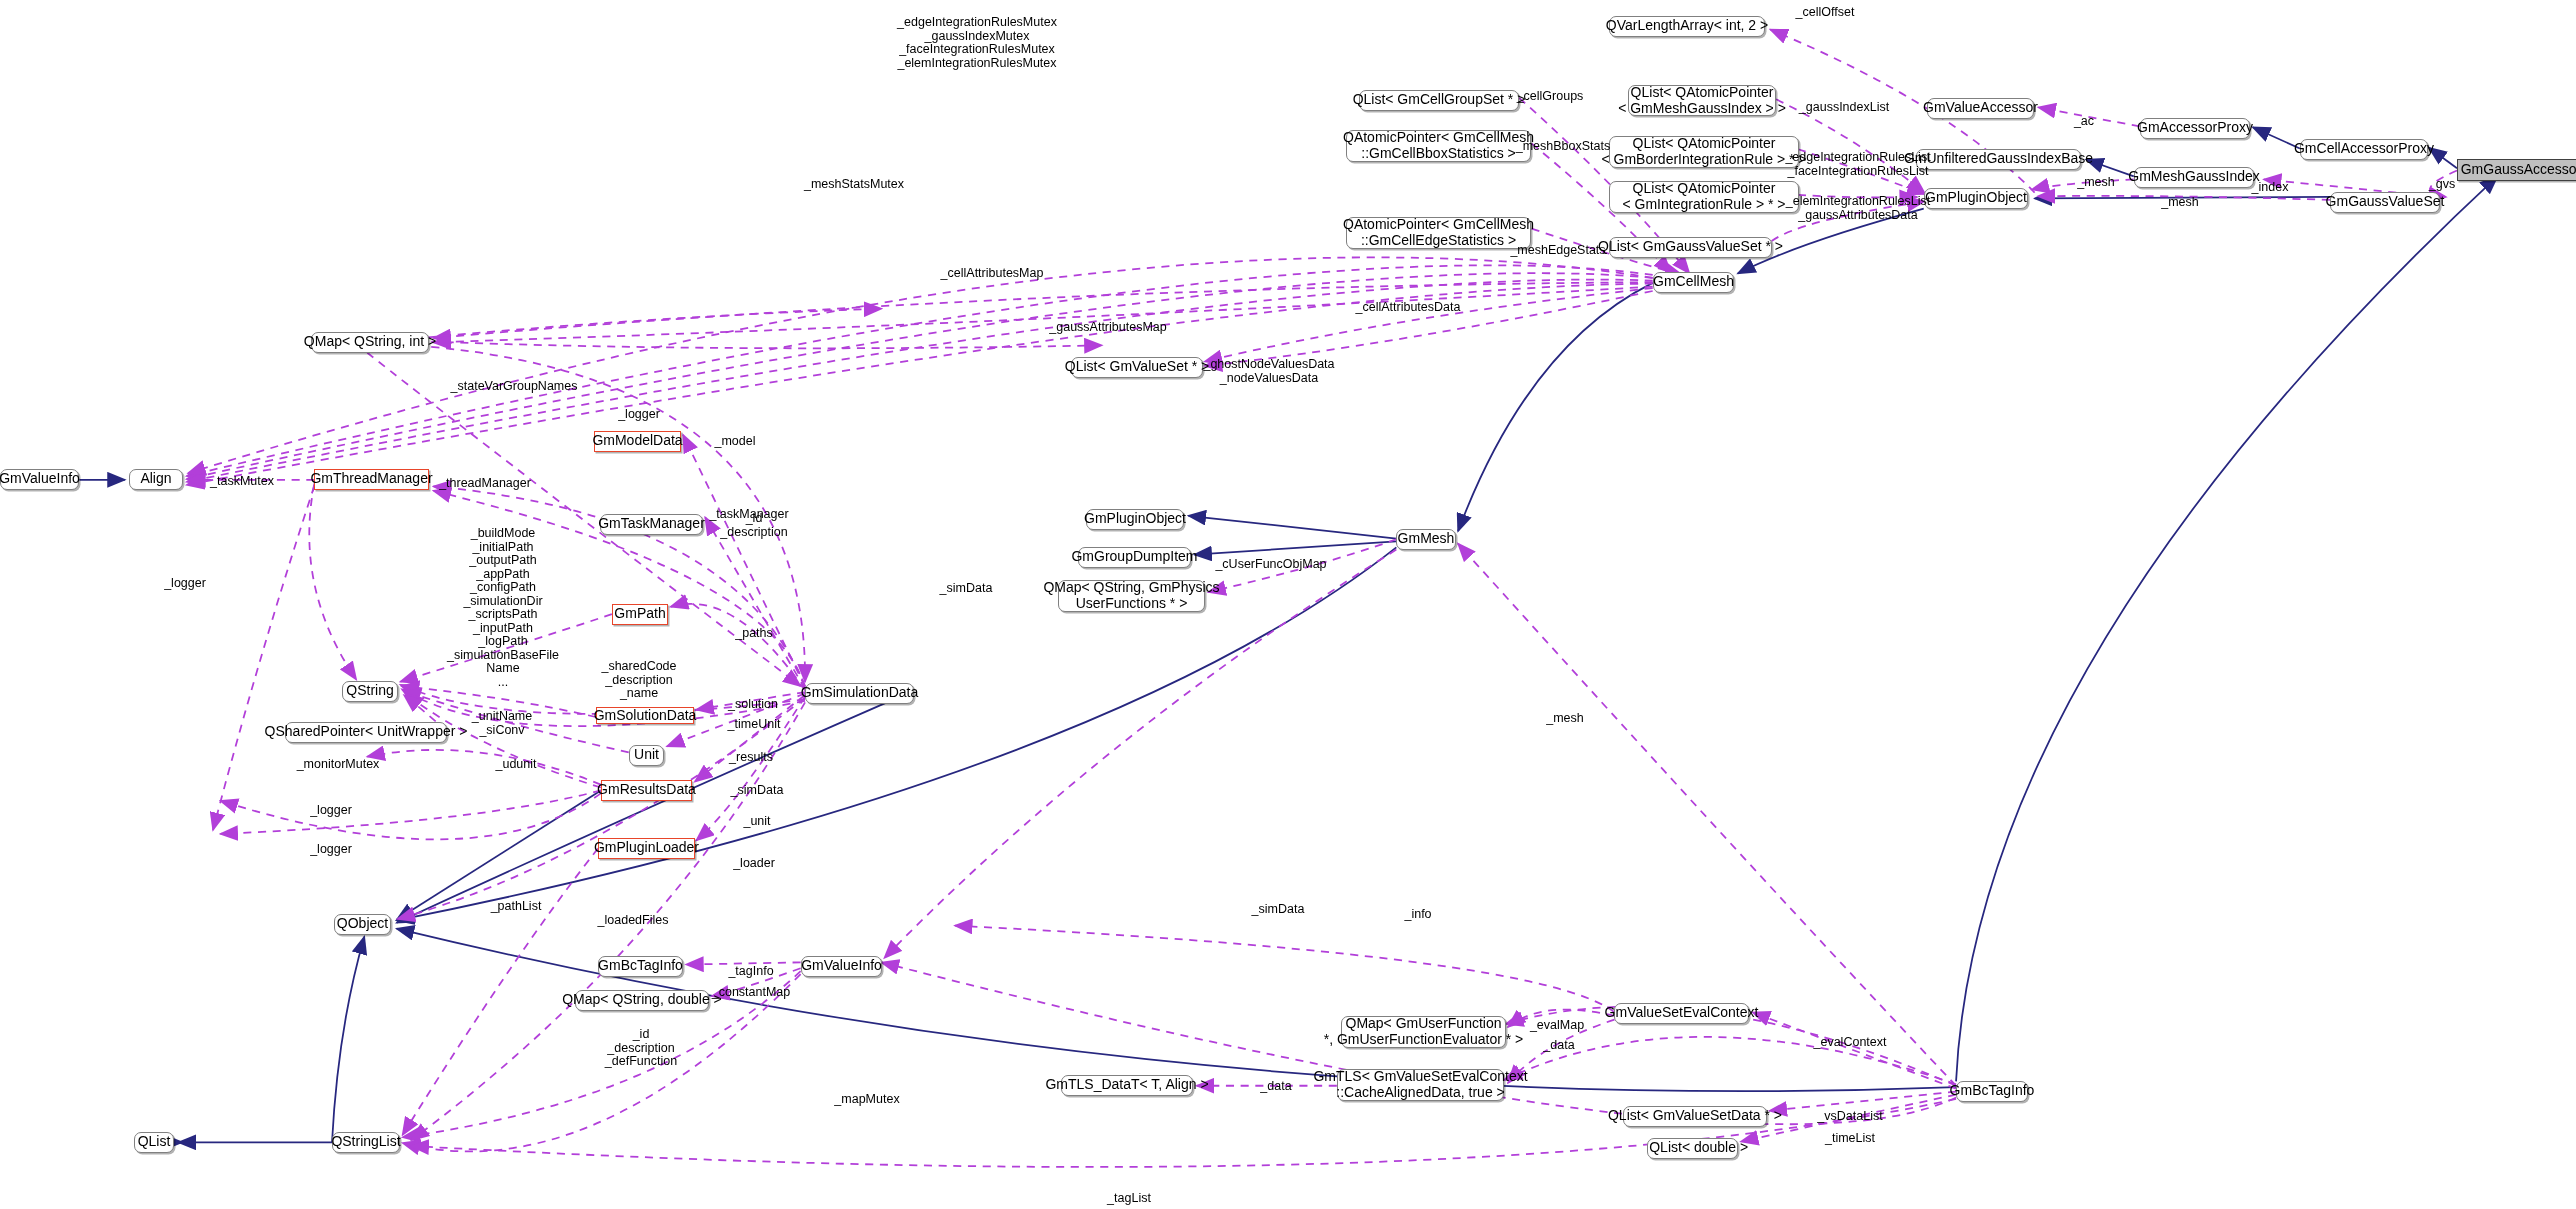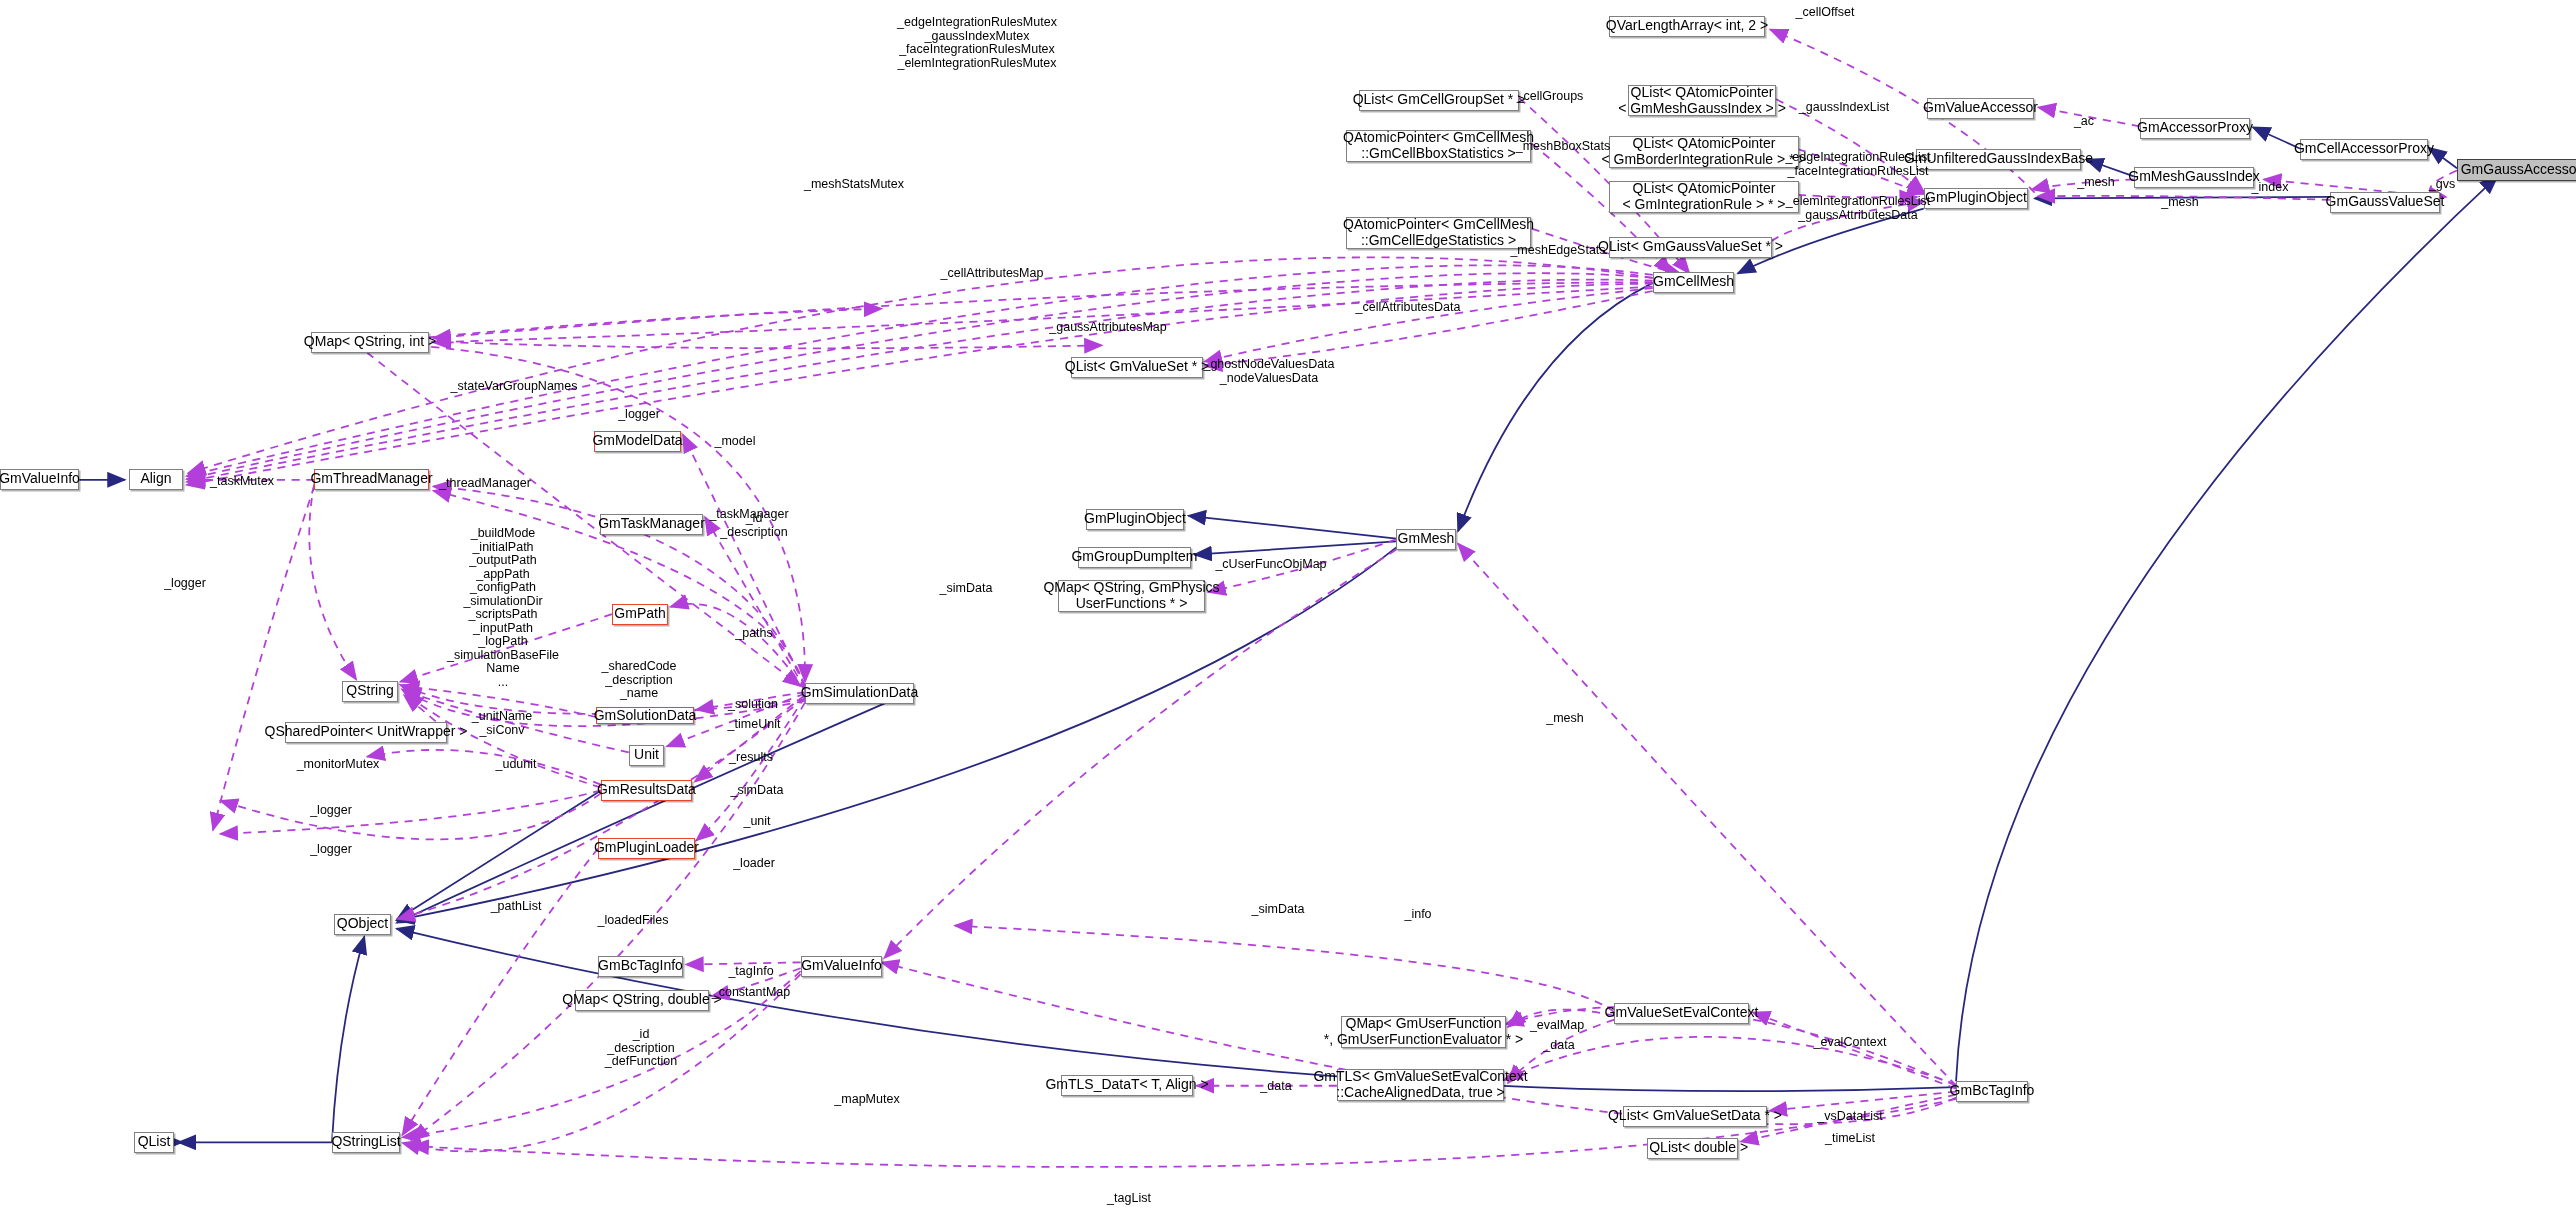--- a/index.html
+++ b/index.html
@@ -35,21 +35,21 @@
     text-align: center;
     display: flex;
     align-items: center;
     justify-content: center;
     white-space: pre;
     padding: 0.7px 3.7px;
     box-shadow: 1.5px 1.5px 0 rgba(0,0,0,0.30);
   }
   .node.red { border-color: #e8452a; }
   .node.highlight { background: #c0c0c0; border-color: #404040; }
-  .node.plain { border-color: #808080; }
+  .node.plain { border-color: #808080; border-radius: 7px; }
   .edge-label {
     position: absolute;
     font-size: 12.5px;
     color: #000000;
     white-space: pre;
     line-height: 1.08;
     text-align: center;
     transform: translateX(-50%);
     pointer-events: none;
   }

